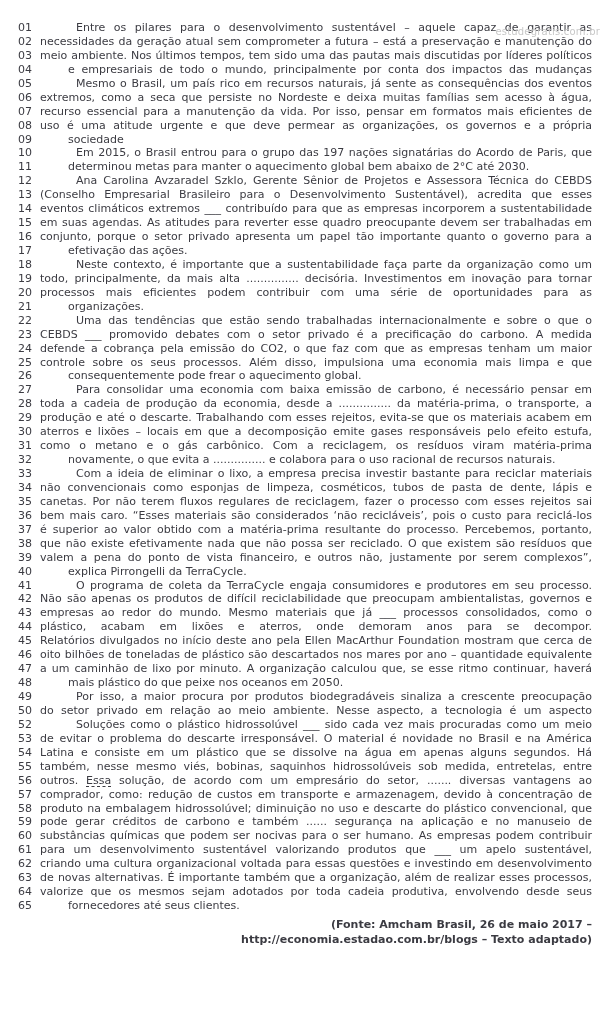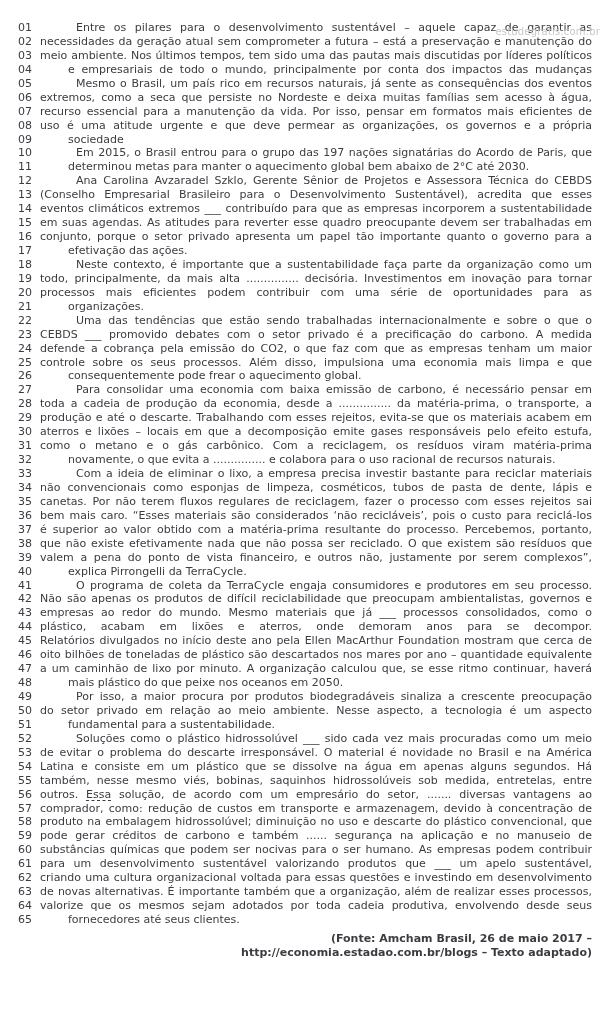--- a/index.html
+++ b/index.html
@@ -237,24 +237,20 @@
       </div>
       <div class="ln">
         <span class="num">49</span>
         <span class="txt ind">Por isso, a maior procura por produtos biodegradáveis sinaliza a crescente preocupação</span>
       </div>
       <div class="ln">
         <span class="num">50</span>
         <span class="txt">do setor privado em relação ao meio ambiente. Nesse aspecto, a tecnologia é um aspecto</span>
       </div>
       <div class="ln">
-        <span class="num">51</span>
-        <span class="txt end">fundamental para a sustentabilidade.</span>
-      </div>
-      <div class="ln">
         <span class="num">52</span>
         <span class="txt ind">Soluções como o plástico hidrossolúvel ___ sido cada vez mais procuradas como um meio</span>
       </div>
       <div class="ln">
         <span class="num">53</span>
         <span class="txt">de evitar o problema do descarte irresponsável. O material é novidade no Brasil e na América</span>
       </div>
       <div class="ln">
         <span class="num">54</span>
         <span class="txt">Latina e consiste em um plástico que se dissolve na água em apenas alguns segundos. Há</span>

